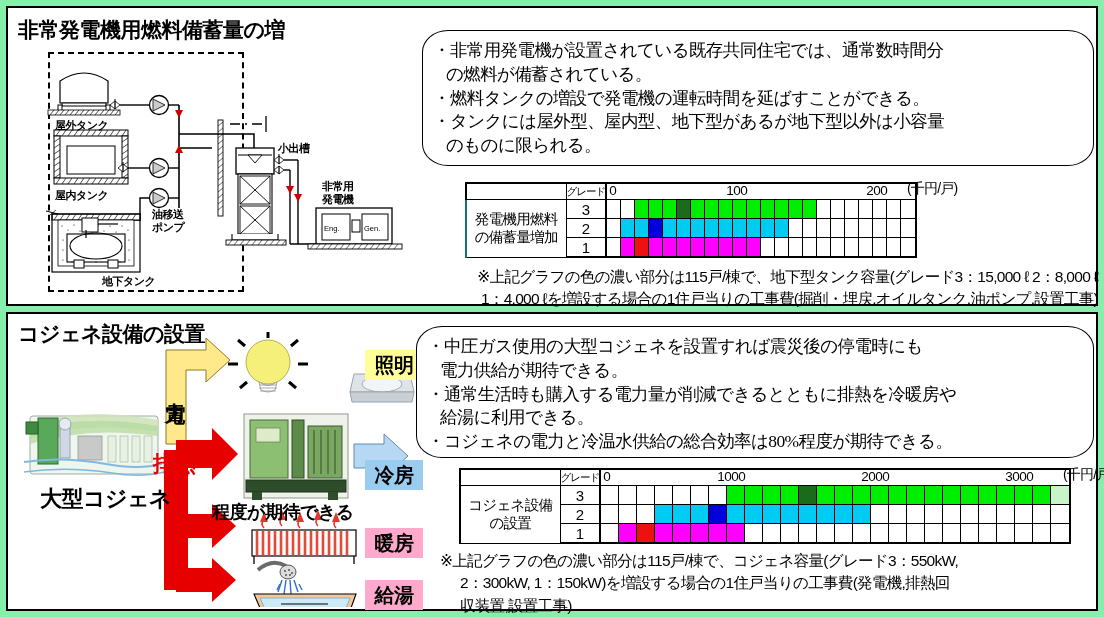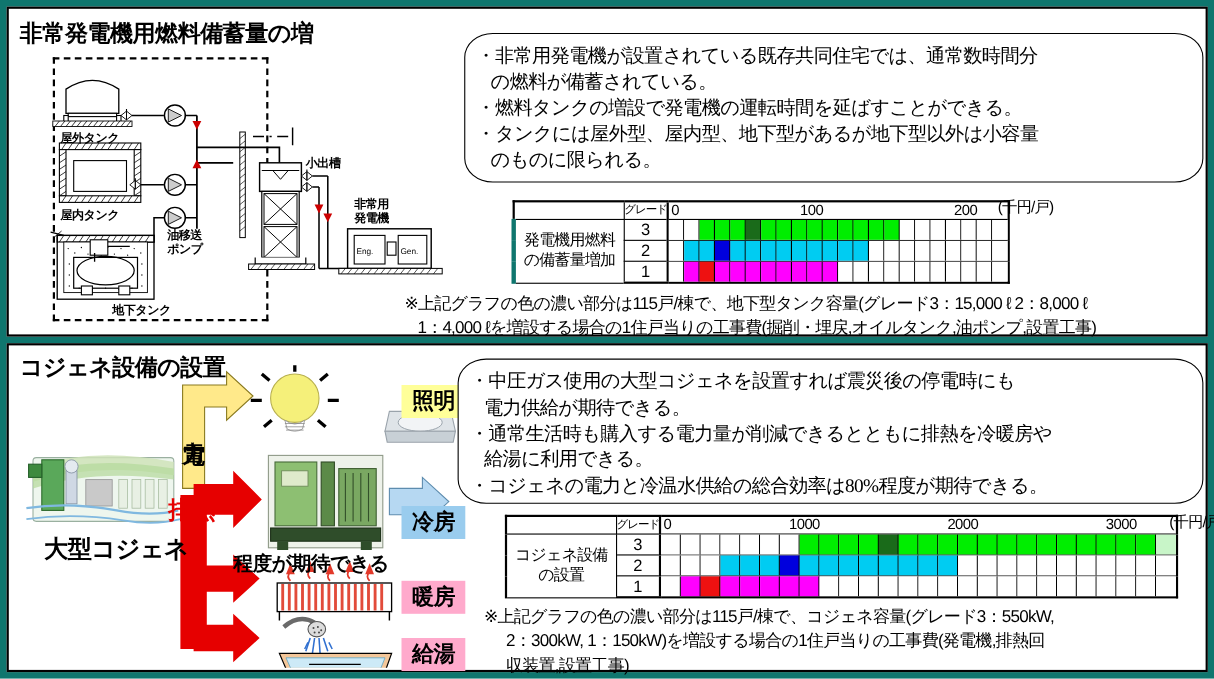--- a/index.html
+++ b/index.html
@@ -7,21 +7,21 @@
     margin: 0; padding: 0;
     width: 1104px; height: 617px;
     background: #ffffff;
     font-family: "Liberation Sans", "DejaVu Sans", sans-serif;
     color: #000000;
     overflow: hidden;
   }
   #page {
     position: relative;
     width: 1104px; height: 617px;
-    background: #0f766e;
+    background: #86efac;
   }
 
   
   .panel {
     position: absolute;
     border: 2px solid #000;
     background: #fff;
   }
   #panel-top    { left: 6px;  top: 6px;   width: 1092px; height: 300px; }
   #panel-bottom { left: 6px;  top: 312px; width: 1092px; height: 299px; }
@@ -129,21 +129,21 @@
   .top-thick  { border-top: 2px solid #000 !important; }
   .bot-thick  { border-bottom: 2px solid #000 !important; }
 
   
   .note {
     position: absolute;
     font-size: 15.5px;
     line-height: 1.45;
     letter-spacing: -0.7px;
   }
-  #note-top    { left: 250px; top: 258px; width: 840px; text-align: center; }
+  #note-top    { left: 250px; top: 258px; width: 840px; text-align: right; }
   #note-bottom { left: 436px; top: 550px; width: 660px; text-align: left; }
   .note .ln2 { display: block; padding-left: 20px; }
 
   
   #diagram-top {
     position: absolute; left: 14px; top: 40px;
     width: 392px; height: 250px;
   }
   .dash-box {
     position: absolute; left: 26px; top: 4px;
@@ -465,21 +465,21 @@
           <td class="grade-head top-thick">グレード</td>
           <td class="axis-cell top-thick outer-right" style="width:308px;">
             <div class="axis-inner" id="axis-top-inner">
                   <span class="axis-tick" style="left: 2px;">0</span>
                   <span class="axis-tick" style="left: 119px;">100</span>
                   <span class="axis-tick" style="left: 259px;">200</span>
                 </div>
           </td>
         </tr>
         <tr>
-          <td class="lbl-cell" rowspan="3" style="border-left:4px solid #0f766e;">
+          <td class="lbl-cell" rowspan="3" style="border-left:2px solid #0f766e;">
             <span id="row-label-top-text">発電機用燃料<br>の備蓄量増加</span>
           </td>
           <td class="grade-num">3</td>
           <td class="bars-td outer-right">
             <div class="bar-row" id="bars-t3">
                   <div class="bar-cell" style="width: 14px; background: rgb(255, 255, 255);"></div>
                   <div class="bar-cell" style="width: 14px; background: rgb(255, 255, 255);"></div>
                   <div class="bar-cell" style="width: 14px; background: rgb(0, 238, 0);"></div>
                   <div class="bar-cell" style="width: 14px; background: rgb(0, 238, 0);"></div>
                   <div class="bar-cell" style="width: 14px; background: rgb(0, 238, 0);"></div>

